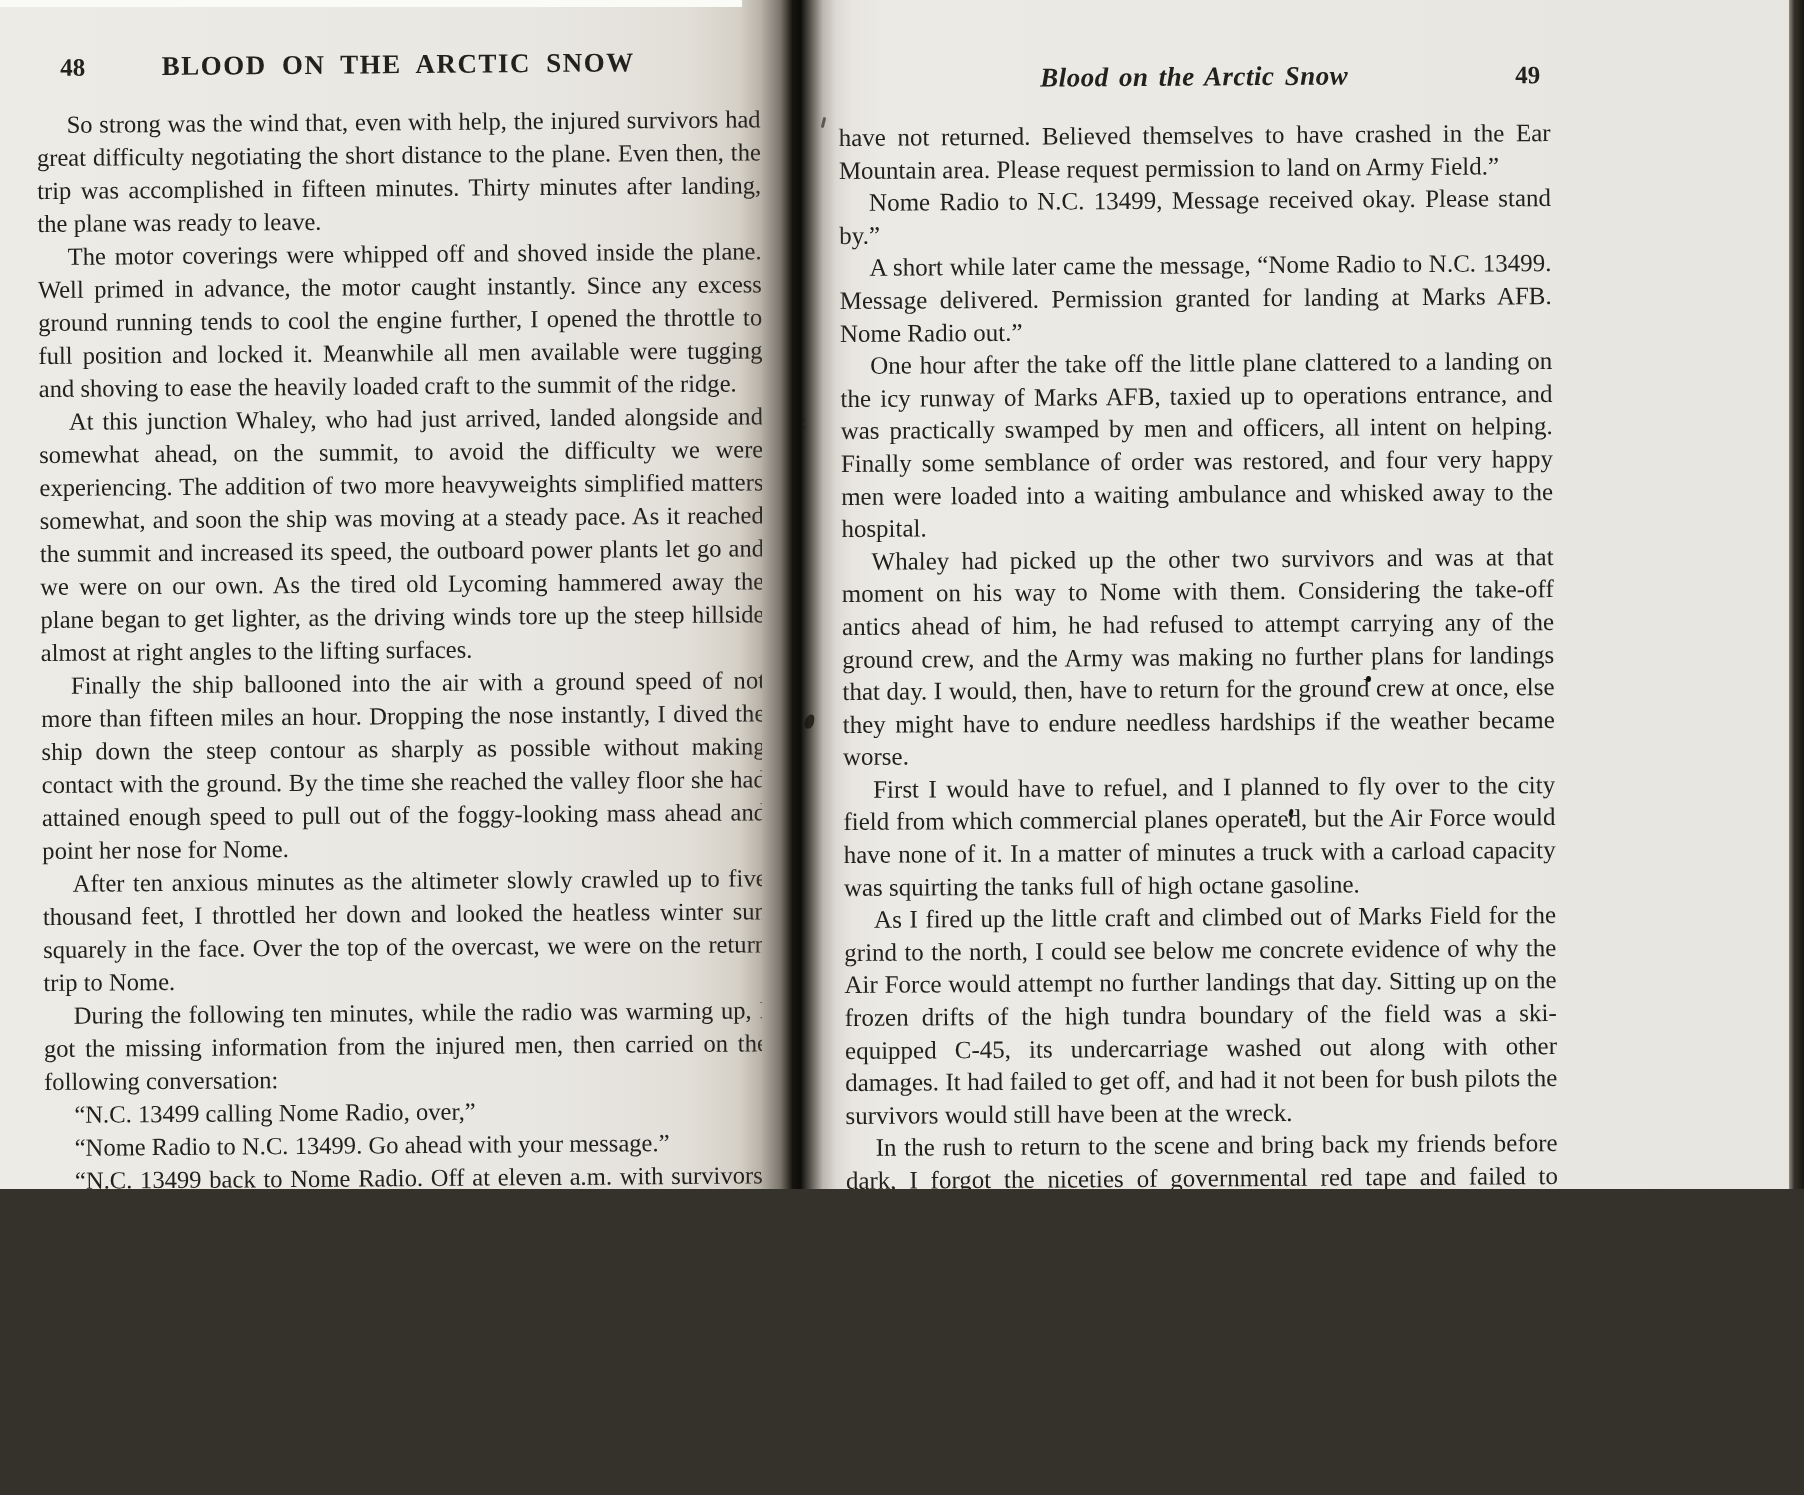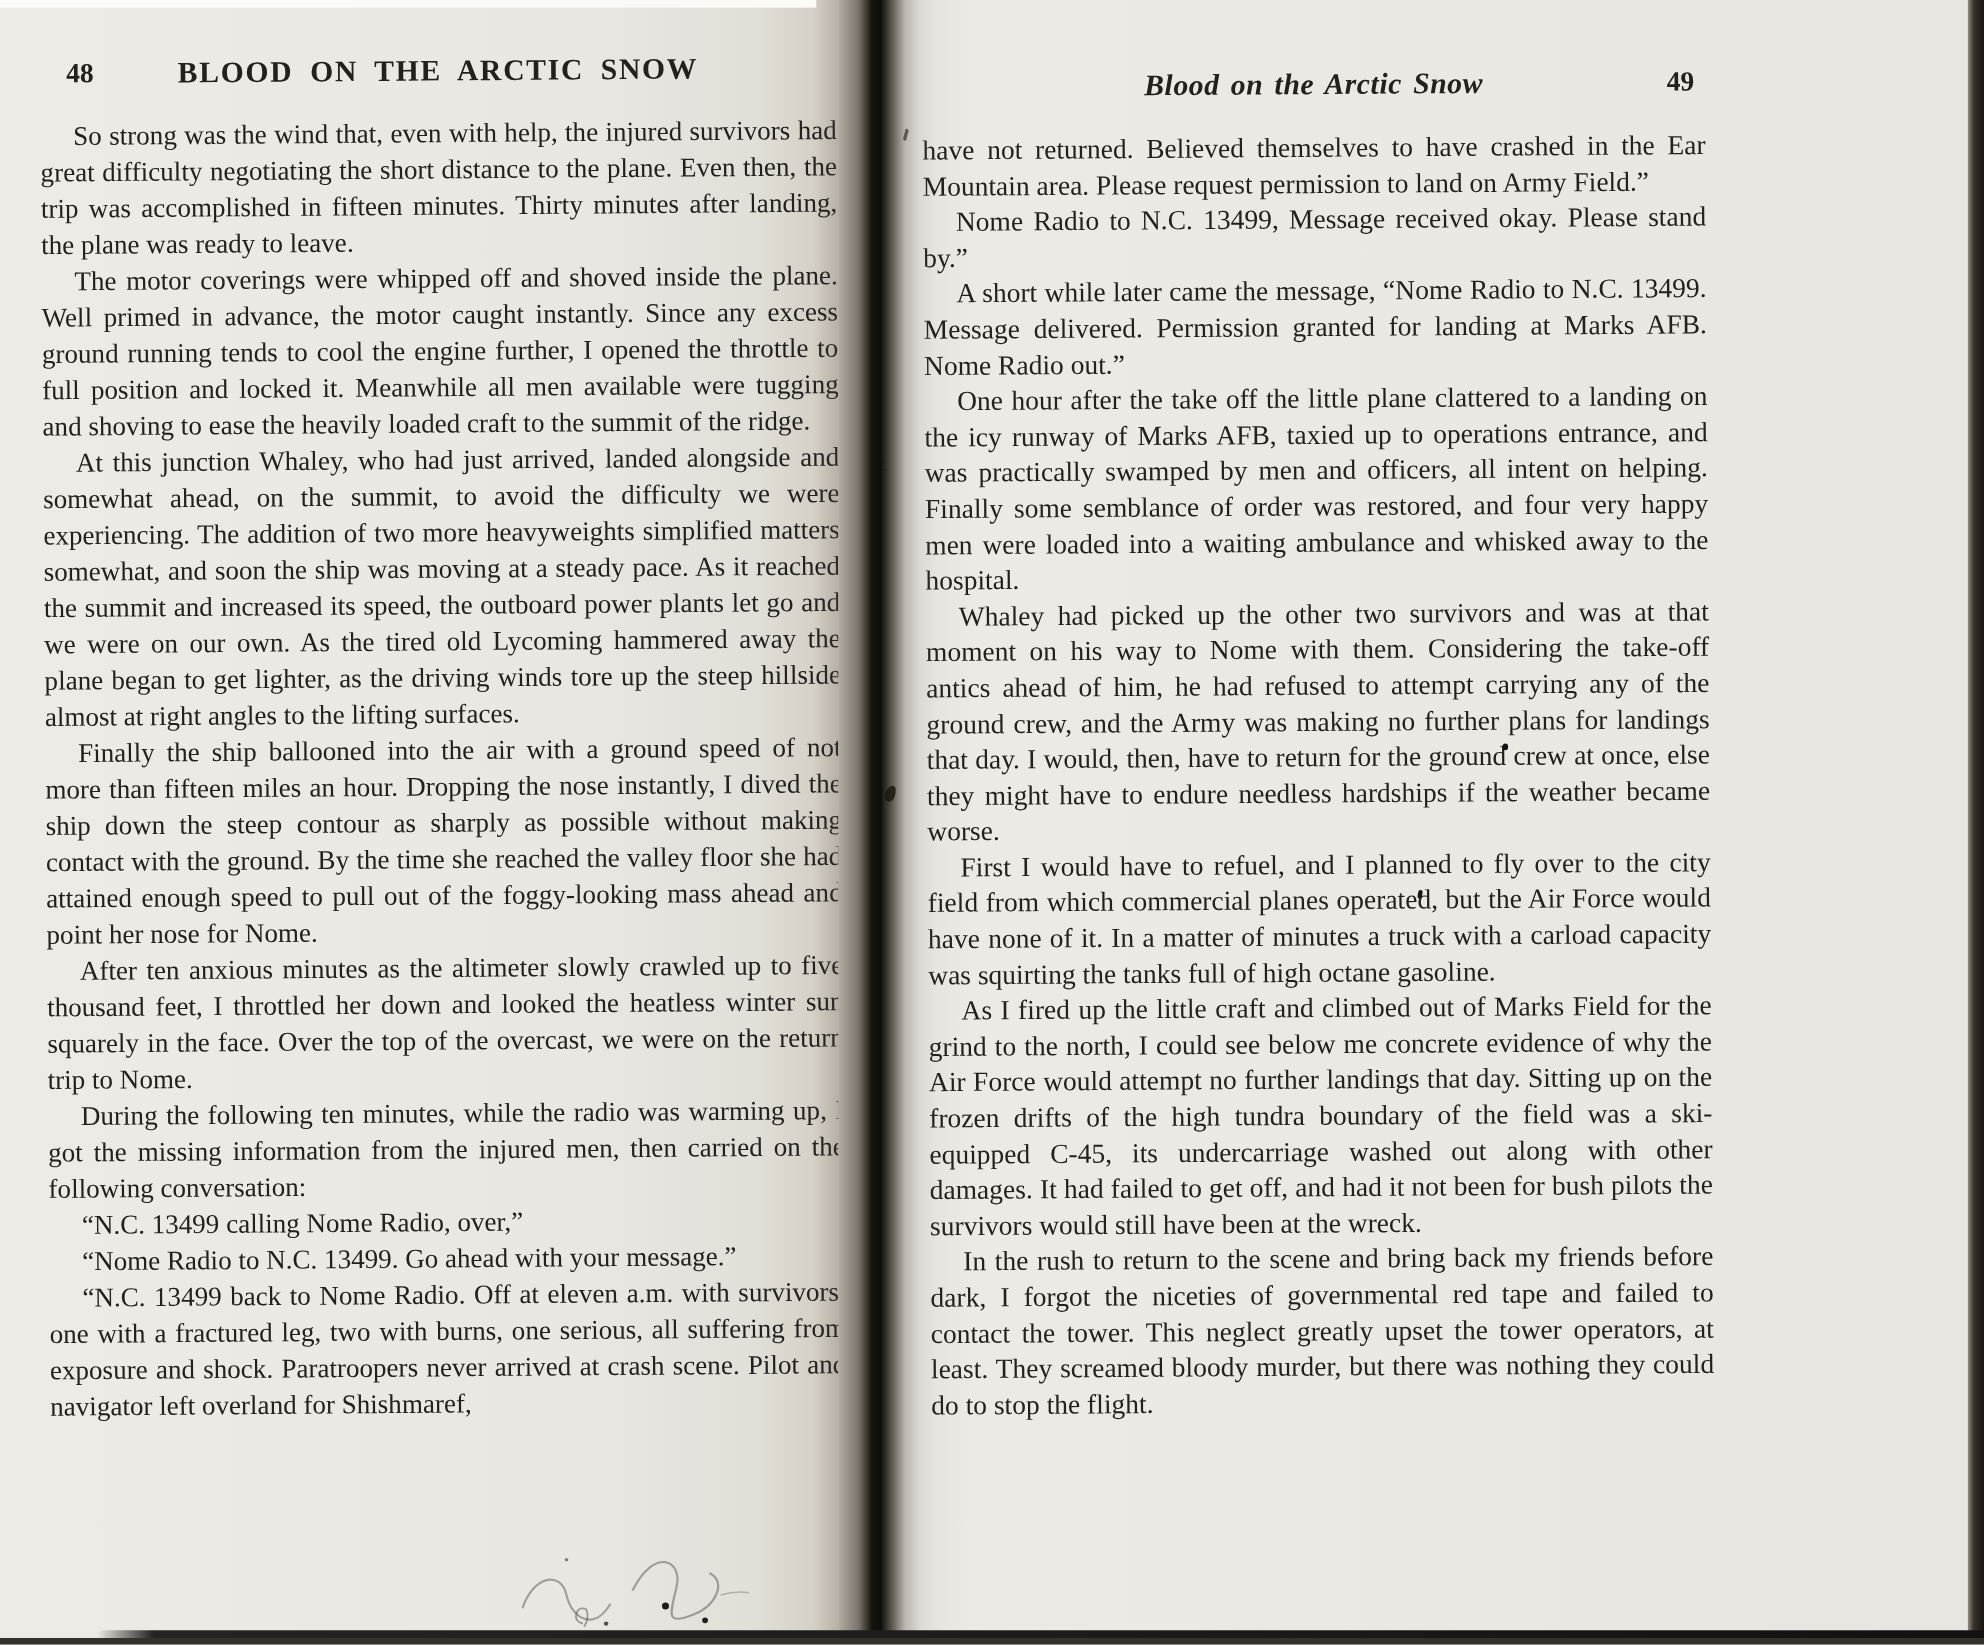--- a/index.html
+++ b/index.html
@@ -1,18 +1,18 @@
 <!DOCTYPE html>
 <html><head>
 <meta charset="utf-8">
 <style>
   * { margin:0; padding:0; box-sizing:border-box; }
   html,body { background:#35322c; }
   #spread {
-    position:relative; width:1804px; height:1489px; overflow:hidden;
+    position:relative; width:1804px; height:1189px; overflow:hidden;
     background:#e9e7e2;
     font-family:"Liberation Serif","DejaVu Serif",serif;
     color:#23211e;
   }
   .page { position:absolute; top:0; height:100%; }
   #left-page {
     left:0; width:762px;
     background:linear-gradient(to right,#edebe6 0%,#e9e7e2 70%,#e2dfd8 90%,#cfcabf 100%);
   }
   #right-page {

